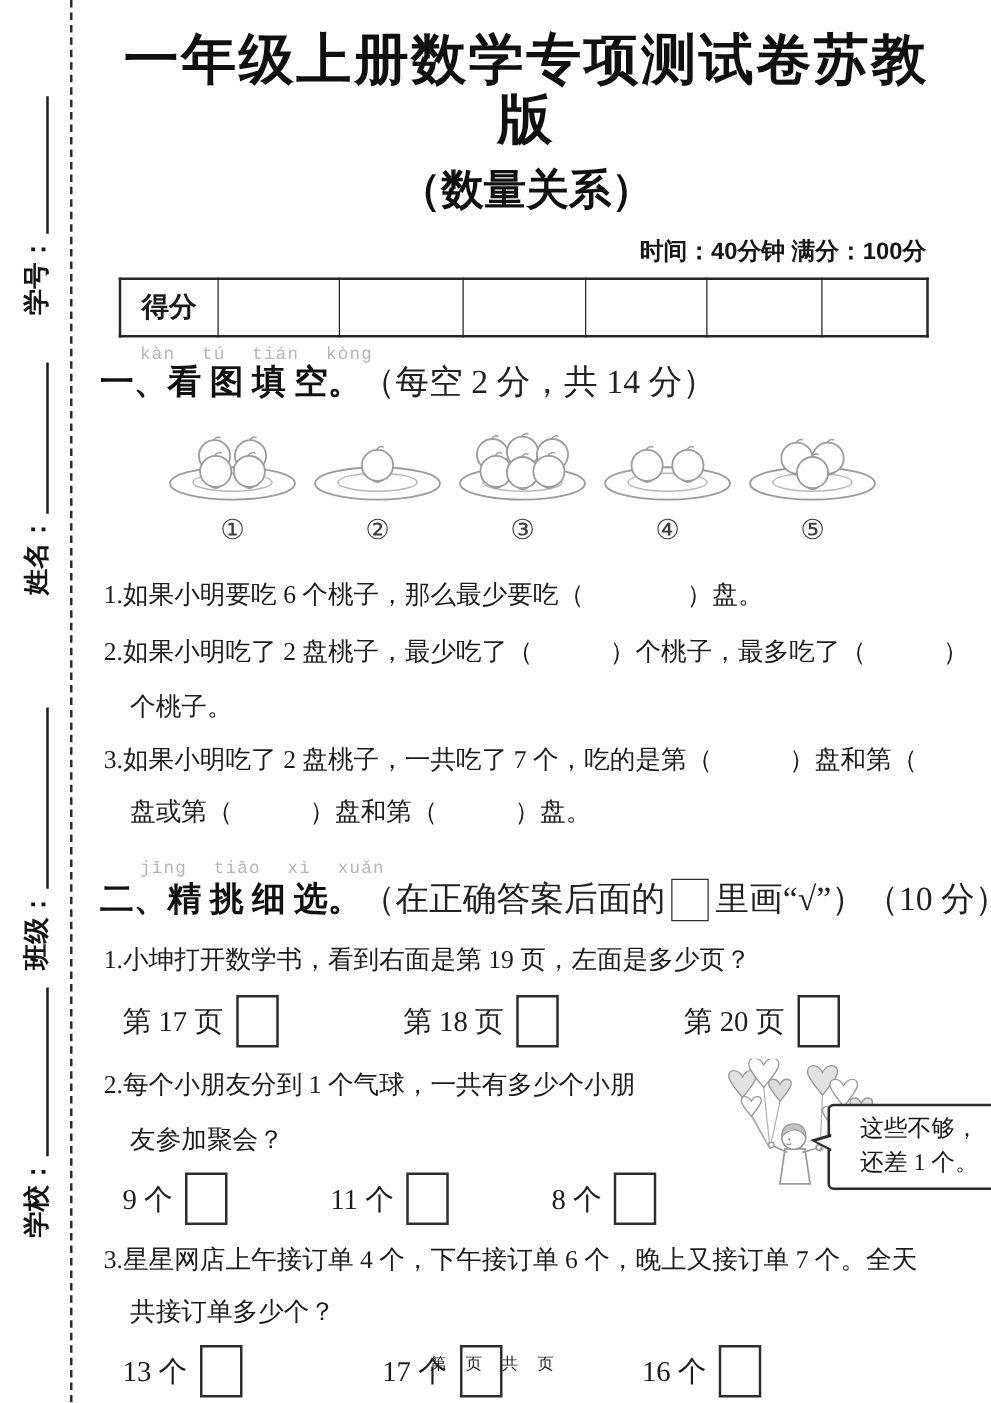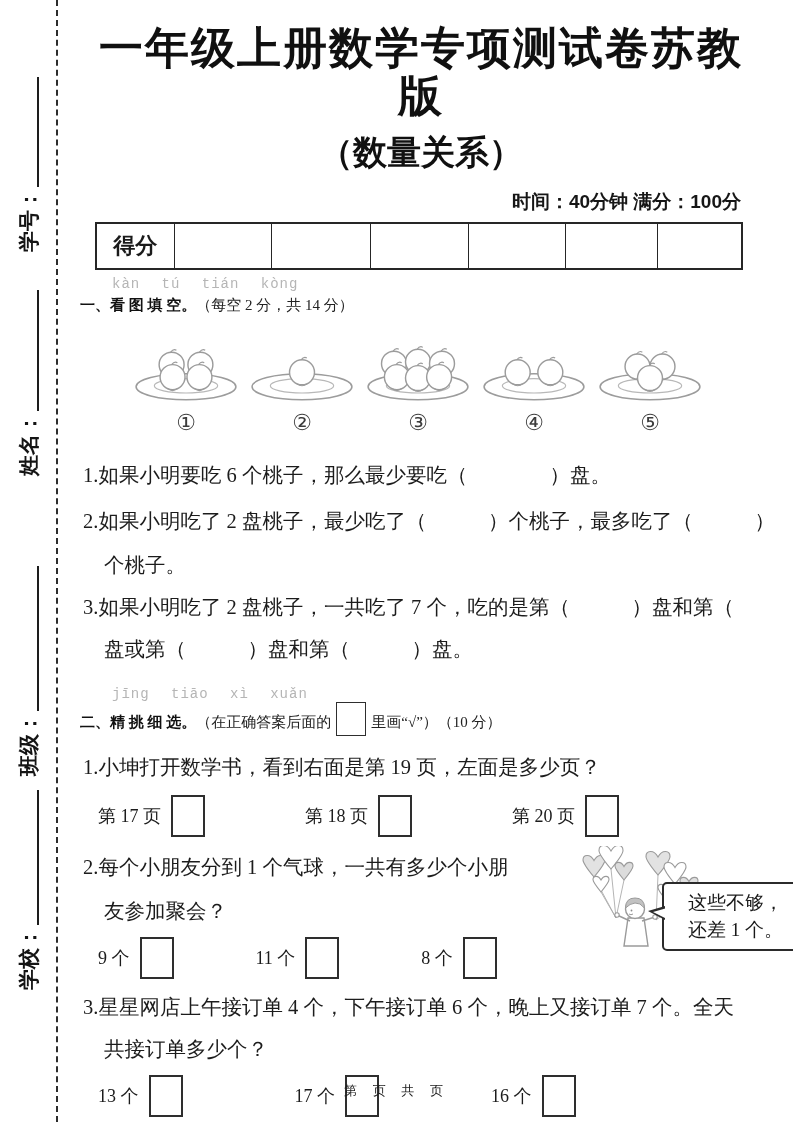--- a/index.html
+++ b/index.html
@@ -31,40 +31,40 @@
   
   table.score { margin:8px 0 0 15px; border-collapse:collapse; table-layout:fixed; }
   table.score td { border:1.6px solid #262626; height:42px; text-align:center; vertical-align:middle;
                    font-size:22px; font-weight:600; color:#1a1a1a; }
   table.score { border:2.5px solid #262626; }
   
   .pinyin { font-family:Liberation Mono, monospace; font-size:14px; color:#b5b5b5;
             letter-spacing:1px; word-spacing:12px; line-height:16px; }
   .pinyin1 { margin:6px 0 0 32px; }
   .pinyin2 { margin:22px 0 0 32px; }
-  .sec-heading { font-size:15px; line-height:26px; white-space:nowrap; }
+  .sec-heading { font-size:27px; line-height:26px; white-space:nowrap; }
   .sec-heading .bold { font-weight:bold; color:#111; }
   .sec-heading .note { font-weight:normal; color:#222; }
   .inline-box { display:inline-block; width:28px; height:32px; border:1.8px solid #2e2e2e;
                 background:#fff; vertical-align:-9px; margin:0 5px; }
   
   .plates-row { display:flex; margin:14px 0 0 48px; width:582px; }
   .plate-cell { width:116px; text-align:center; }
   .nums-row { display:flex; margin:2px 0 0 48px; width:582px; }
   .num-cell { width:116px; text-align:center; font-family:"Liberation Sans", sans-serif;
               font-size:22px; color:#3c3c3c; line-height:26px; }
   
   .qline { font-size:20.5px; line-height:30px; white-space:nowrap; color:#1c1c1c; padding-left:3px; }
   .cont { padding-left:24px; }
   .mt24 { margin-top:24px; } .mt16 { margin-top:16px; }
   .mt14 { margin-top:14px; } .mt12 { margin-top:12px; } .mt10 { margin-top:10px; } .mt8 { margin-top:8px; }
   
   .options-row { display:flex; align-items:center; margin-left:18px; height:48px; }
   .gap100 { column-gap:100px; } .gap82 { column-gap:82px; } .gap112 { column-gap:112px; }
-  .option { display:flex; align-items:center; font-size:18px; color:#1c1c1c; white-space:nowrap; }
+  .option { display:flex; align-items:center; font-size:23px; color:#1c1c1c; white-space:nowrap; }
   .opt-box { display:inline-block; width:30px; height:38px; border:2px solid #2e2e2e; background:#fff;
              margin-left:10px; }
   
   .q2-block { position:relative; }
   .balloon-art { position:absolute; left:498px; top:-6px; }
   .bubble { position:absolute; left:582px; top:30px; width:104px; border:2px solid #2b2b2b;
             border-radius:5px; background:#fff; padding:5px 6px 6px 24px;
             font-size:19px; line-height:27px; color:#181818; white-space:nowrap; }
   .bubble::before { content:""; position:absolute; left:-16px; top:22px; width:0; height:0;
             border-top:5px solid transparent; border-bottom:9px solid transparent; border-right:17px solid #2b2b2b; }

